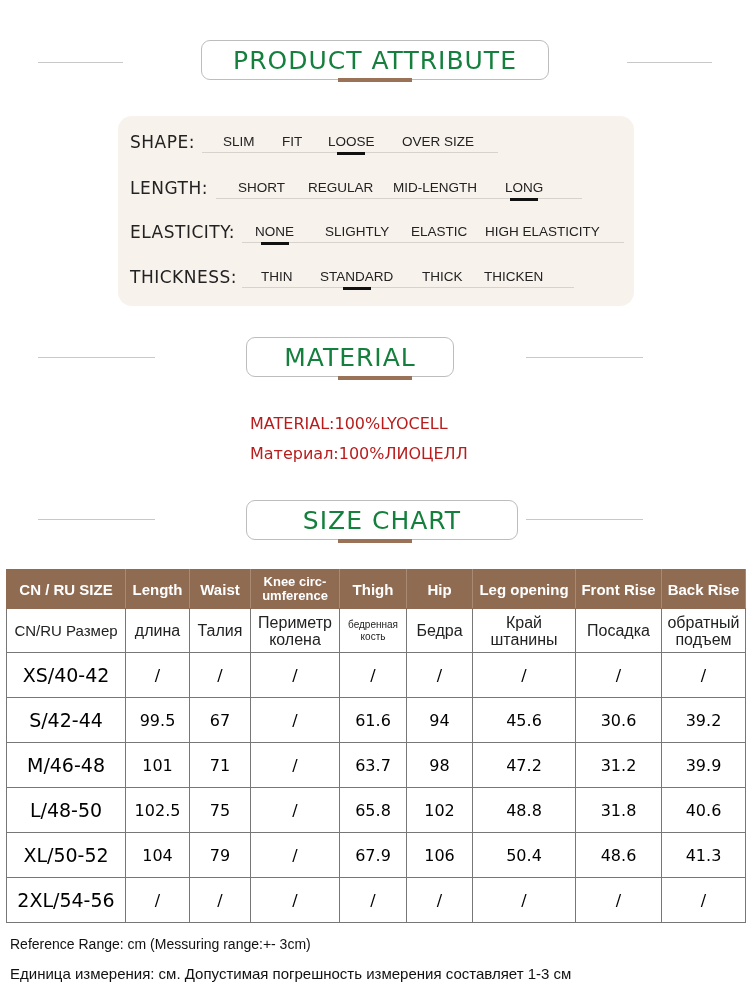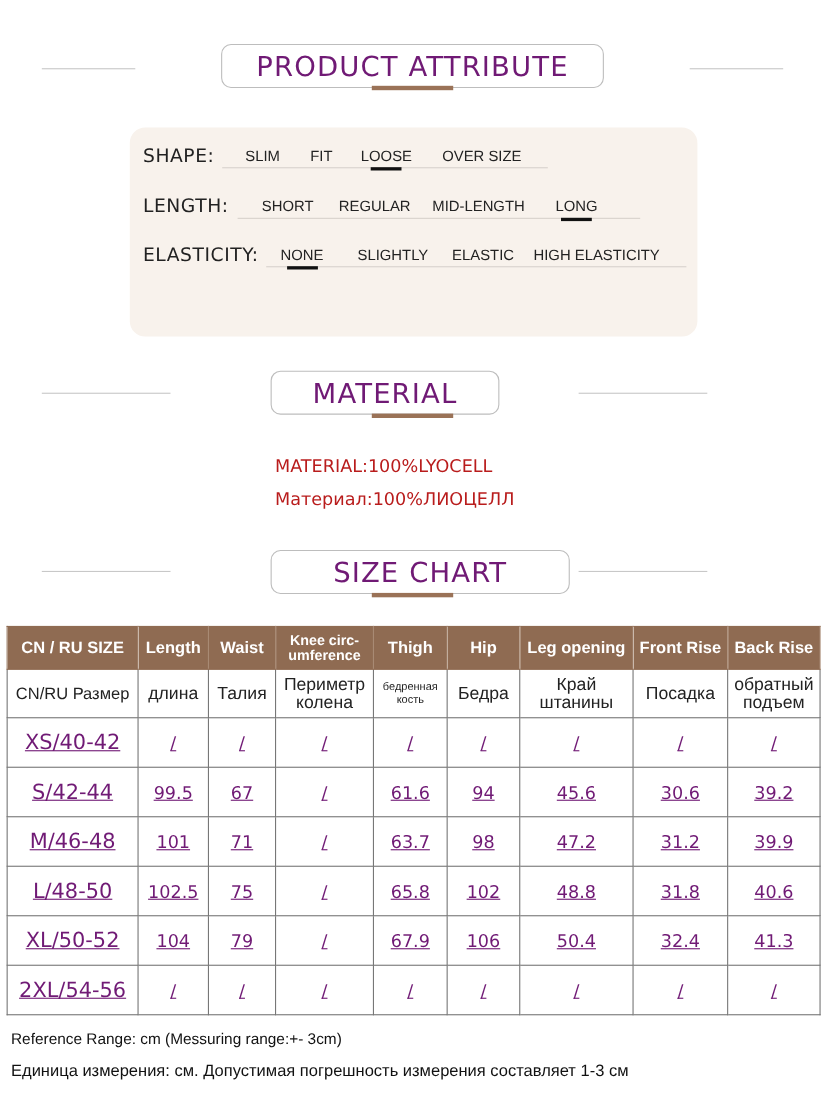--- a/index.html
+++ b/index.html
@@ -1,37 +1,37 @@
 <!DOCTYPE html>
 <html><head>
 <meta charset="utf-8">
 <style>
   html, body { margin:0; padding:0; background:#ffffff; }
   body { width:750px; height:1000px; position:relative; overflow:hidden; font-family:"Liberation Sans", sans-serif; color:#111; }
   .section-head { position:absolute; left:0; width:750px; height:44px; }
   .section-head .line { position:absolute; top:22px; height:1px; background:#c8c8c8; }
-  .section-head .pill { position:absolute; top:0; height:40px; border:1px solid #bdbdbd; border-radius:9px; background:#fff; display:flex; align-items:center; justify-content:center; font-family:"DejaVu Sans", sans-serif; font-size:25px; letter-spacing:1px; color:#701a75; box-sizing:border-box; }
+  .section-head .pill { position:absolute; top:0; height:40px; border:1px solid #bdbdbd; border-radius:9px; background:#fff; display:flex; align-items:center; justify-content:center; font-family:"DejaVu Sans", sans-serif; font-size:25px; letter-spacing:1px; color:#15803d; box-sizing:border-box; }
   .section-head .accent { position:absolute; top:38px; width:74px; height:4px; background:#9a7257; left:338px; }
 
   .attr-box { position:absolute; left:118px; top:116px; width:516px; height:190px; background:#f8f2ec; border-radius:14px; }
   .attr-row { position:absolute; left:0; height:30px; width:516px; }
   .attr-label { position:absolute; left:12px; top:2px; font-family:"DejaVu Sans", sans-serif; font-size:17px; color:#222; letter-spacing:0.5px; }
   .attr-rule { position:absolute; height:1px; background:#d8d2cc; }
   .attr-opt { position:absolute; top:4px; font-size:13.5px; color:#222; white-space:nowrap; }
   .attr-opt.sel::after { content:""; position:absolute; left:50%; transform:translateX(-50%); bottom:-6px; width:28px; height:3px; background:#111; }
 
   .mat-line { position:absolute; left:250px; font-family:"DejaVu Sans", sans-serif; font-size:16px; color:#b91c1c;text-align:center; }
 
   table.size { position:absolute; left:6px; top:569px; border-collapse:collapse; table-layout:fixed; width:739px; }
   table.size td, table.size th { border:1px solid #777; text-align:center; vertical-align:middle; padding:0; overflow:hidden; }
   table.size thead th { background:#8f6b52; color:#fff; font-weight:bold; font-size:15px; height:38px; border-color:#8f6b52; border-right:1px solid #a88a74; }
   table.size thead th.small { font-size:13px; line-height:14px; }
   table.size tr.ru td { font-size:15px; height:43px; line-height:17px; color:#222; }
   table.size tr.ru td.tiny { font-size:10px; line-height:12px; }
-  table.size tr.data td { font-family:"DejaVu Sans", sans-serif; font-size:16px; height:44px; color:#701a75;text-decoration:underline; }
+  table.size tr.data td { font-family:"DejaVu Sans", sans-serif; font-size:16px; height:44px; color:#000000; }
   table.size tr.data td.sz { font-size:19px; }
 
   .note { position:absolute; left:10px; font-size:14px; color:#111; }
 </style>
 </head>
 <body>
 
 <div class="section-head" style="top:40px;">
   <div class="line" style="left:38px;width:85px;"></div>
   <div class="pill" style="left:201px;width:348px;">PRODUCT ATTRIBUTE</div>
@@ -56,20 +56,28 @@
     <span class="attr-opt sel" style="left:210px;">LOOSE</span>
     <span class="attr-opt" style="left:284px;">OVER SIZE</span>
   </div>
   <div class="attr-row" style="top:104px;">
     <span class="attr-label">ELASTICITY:</span>
     <div class="attr-rule" style="left:124px;top:22px;width:382px;"></div>
     <span class="attr-opt sel" style="left:137px;">NONE</span>
     <span class="attr-opt" style="left:207px;">SLIGHTLY</span>
     <span class="attr-opt" style="left:293px;">ELASTIC</span>
     <span class="attr-opt" style="left:367px;">HIGH ELASTICITY</span>
+  </div>
+  <div class="attr-row" style="top:149px;">
+    <span class="attr-label">THICKNESS:</span>
+    <div class="attr-rule" style="left:124px;top:22px;width:332px;"></div>
+    <span class="attr-opt" style="left:143px;">THIN</span>
+    <span class="attr-opt sel" style="left:202px;">STANDARD</span>
+    <span class="attr-opt" style="left:304px;">THICK</span>
+    <span class="attr-opt" style="left:366px;">THICKEN</span>
   </div>
 </div>
 
 <div class="section-head" style="top:337px;">
   <div class="line" style="left:38px;width:117px;top:20px;"></div>
   <div class="pill" style="left:246px;width:208px;">MATERIAL</div>
   <div class="accent" style="top:39px;"></div>
   <div class="line" style="left:526px;width:117px;top:20px;"></div>
 </div>
 
@@ -165,21 +173,21 @@
       <td>40.6</td>
     </tr>
     <tr class="data">
       <td class="sz">XL/50-52</td>
       <td>104</td>
       <td>79</td>
       <td>/</td>
       <td>67.9</td>
       <td>106</td>
       <td>50.4</td>
-      <td>32.4</td>
+      <td>48.6</td>
       <td>41.3</td>
     </tr>
     <tr class="data">
       <td class="sz">2XL/54-56</td>
       <td>/</td>
       <td>/</td>
       <td>/</td>
       <td>/</td>
       <td>/</td>
       <td>/</td>

